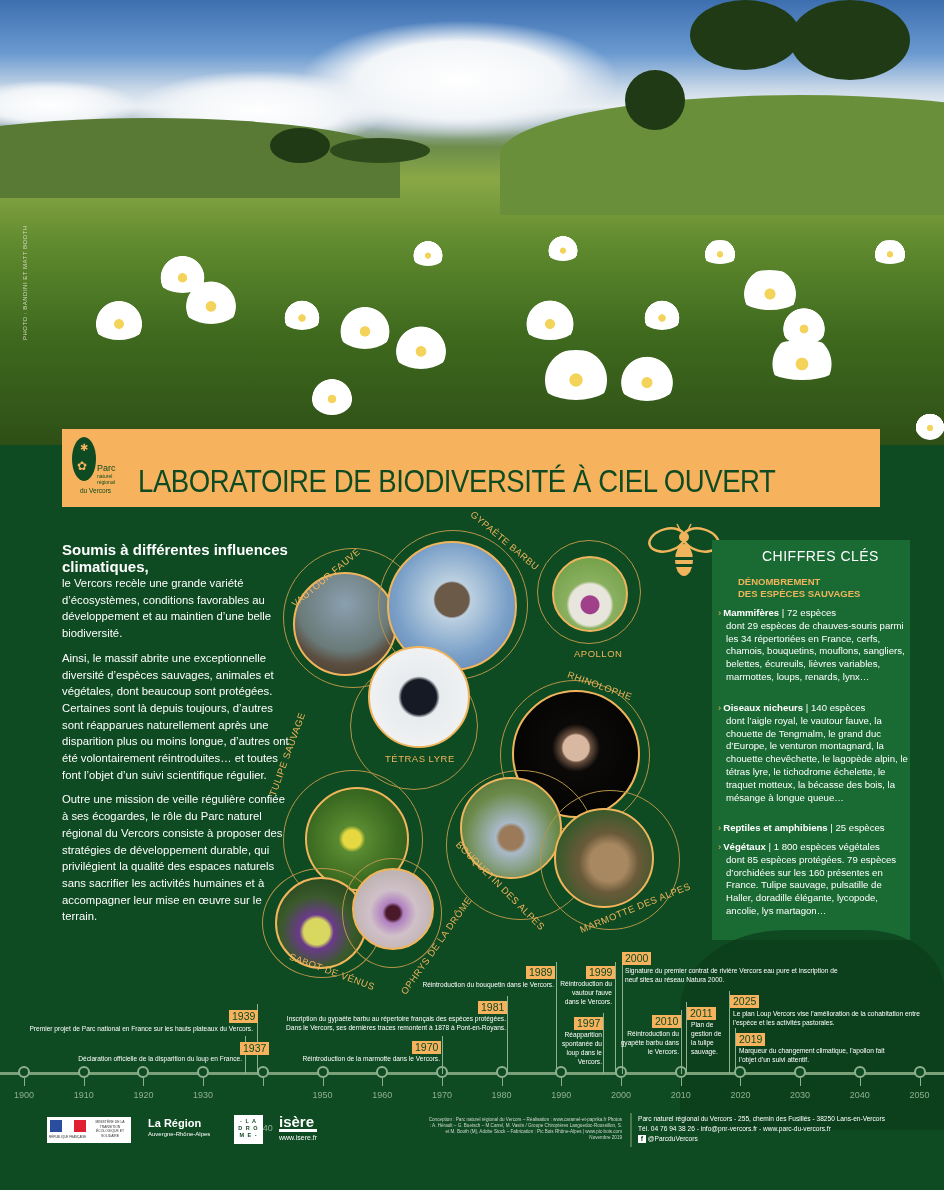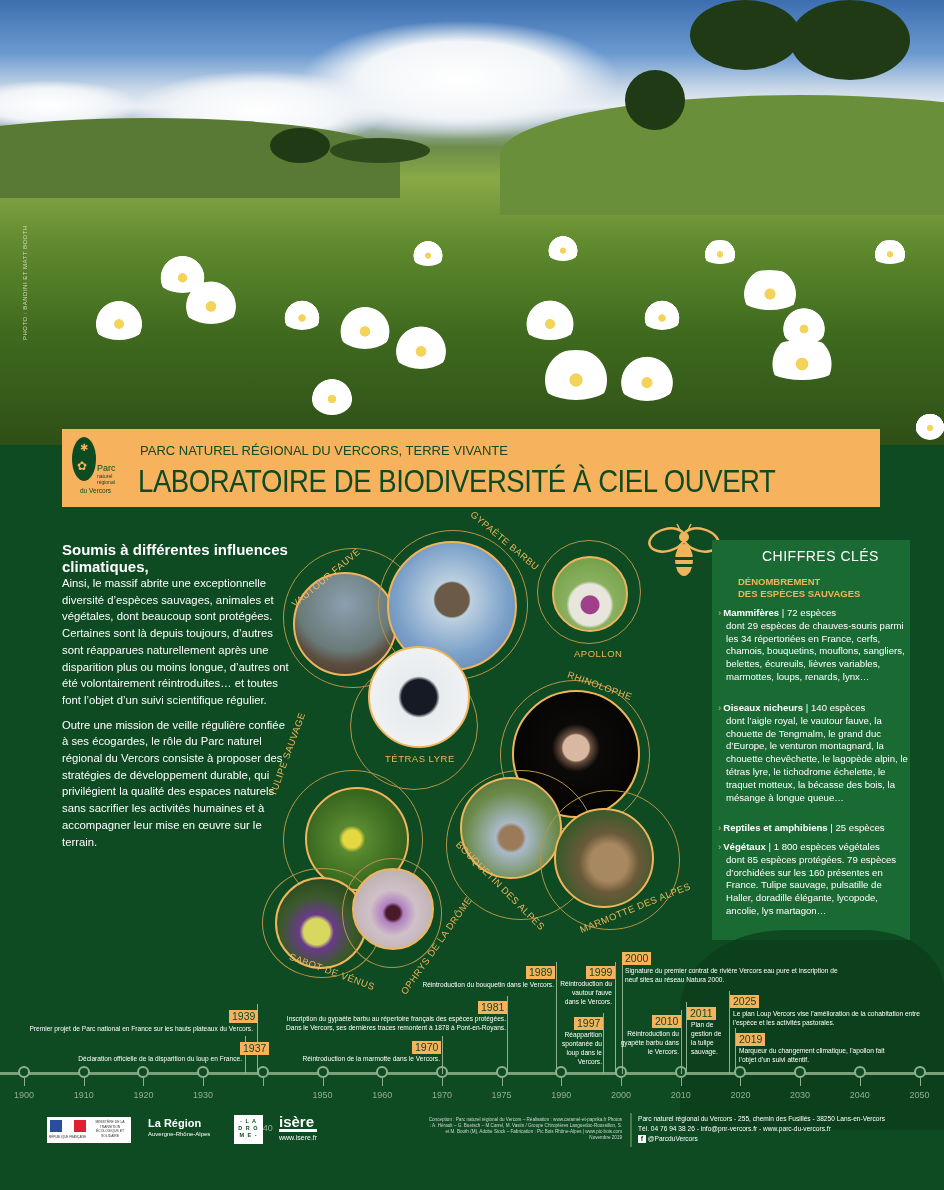--- a/index.html
+++ b/index.html
@@ -93,26 +93,26 @@
 <div class="banner">
   <div class="logo">
     <div class="logo-oval"></div>
     <div class="logo-star">✱</div>
     <div class="logo-flower">✿</div>
     <div class="logo-t1">Parc</div>
     <div class="logo-t2">naturel</div>
     <div class="logo-t3">régional</div>
     <div class="logo-t4">du Vercors</div>
   </div>
-  <div class="banner-sub">PARC NATUREL RÉGIONAL DU VERCORS, TERRE VIVANTE</div>
   <div class="banner-title">LABORATOIRE DE BIODIVERSITÉ À CIEL OUVERT</div>
 </div>
 
 <div class="intro">
   <h2>Soumis à différentes influences climatiques,</h2>
+  <p>le Vercors recèle une grande variété d’écosystèmes, conditions favorables au développement et au maintien d’une belle biodiversité.</p>
   <p>Ainsi, le massif abrite une exceptionnelle diversité d’espèces sauvages, animales et végétales, dont beaucoup sont protégées. Certaines sont là depuis toujours, d’autres sont réapparues naturellement après une disparition plus ou moins longue, d’autres ont été volontairement réintroduites… et toutes font l’objet d’un suivi scientifique régulier.</p>
   <p>Outre une mission de veille régulière confiée à ses écogardes, le rôle du Parc naturel régional du Vercors consiste à proposer des stratégies de développement durable, qui privilégient la qualité des espaces naturels sans sacrifier les activités humaines et à accompagner leur mise en œuvre sur le terrain.</p>
 </div>
 
 <div class="circle-ring" style="left:283px;top:548px;width:140px;height:140px;"></div>
 <div class="circle-img" style="left:293px;top:572px;width:104px;height:104px;background:radial-gradient(circle at 50% 30%,#8aa0b0,#6a7a78 55%,#5c4f42 70%,#3e3528);"></div>
 <div class="circle-label" style="left:283px;top:572px;transform:rotate(-40deg);">VAUTOUR FAUVE</div>
 
 <div class="circle-ring" style="left:378px;top:530px;width:150px;height:150px;"></div>
 <div class="circle-img" style="left:387px;top:541px;width:130px;height:130px;background:radial-gradient(circle at 50% 45%,#6b5a48 0 18%,#bcd0e0 20%,#7aa0c8 60%,#5a7aa8);"></div>
@@ -206,21 +206,21 @@
     <div class="tick-stem" style="left: 322.5px;"></div>
     <div class="tick-label" style="left: 307.5px;">1950</div>
     <div class="tick" style="left: 376.2px;"></div>
     <div class="tick-stem" style="left: 382.2px;"></div>
     <div class="tick-label" style="left: 367.2px;">1960</div>
     <div class="tick" style="left: 435.9px;"></div>
     <div class="tick-stem" style="left: 441.9px;"></div>
     <div class="tick-label" style="left: 426.9px;">1970</div>
     <div class="tick" style="left: 495.6px;"></div>
     <div class="tick-stem" style="left: 501.6px;"></div>
-    <div class="tick-label" style="left: 486.6px;">1975</div>
+    <div class="tick-label" style="left: 486.6px;">1980</div>
     <div class="tick" style="left: 555.3px;"></div>
     <div class="tick-stem" style="left: 561.3px;"></div>
     <div class="tick-label" style="left: 546.3px;">1990</div>
     <div class="tick" style="left: 615px;"></div>
     <div class="tick-stem" style="left: 621px;"></div>
     <div class="tick-label" style="left: 606px;">2000</div>
     <div class="tick" style="left: 674.7px;"></div>
     <div class="tick-stem" style="left: 680.7px;"></div>
     <div class="tick-label" style="left: 665.7px;">2010</div>
     <div class="tick" style="left: 734.4px;"></div>

